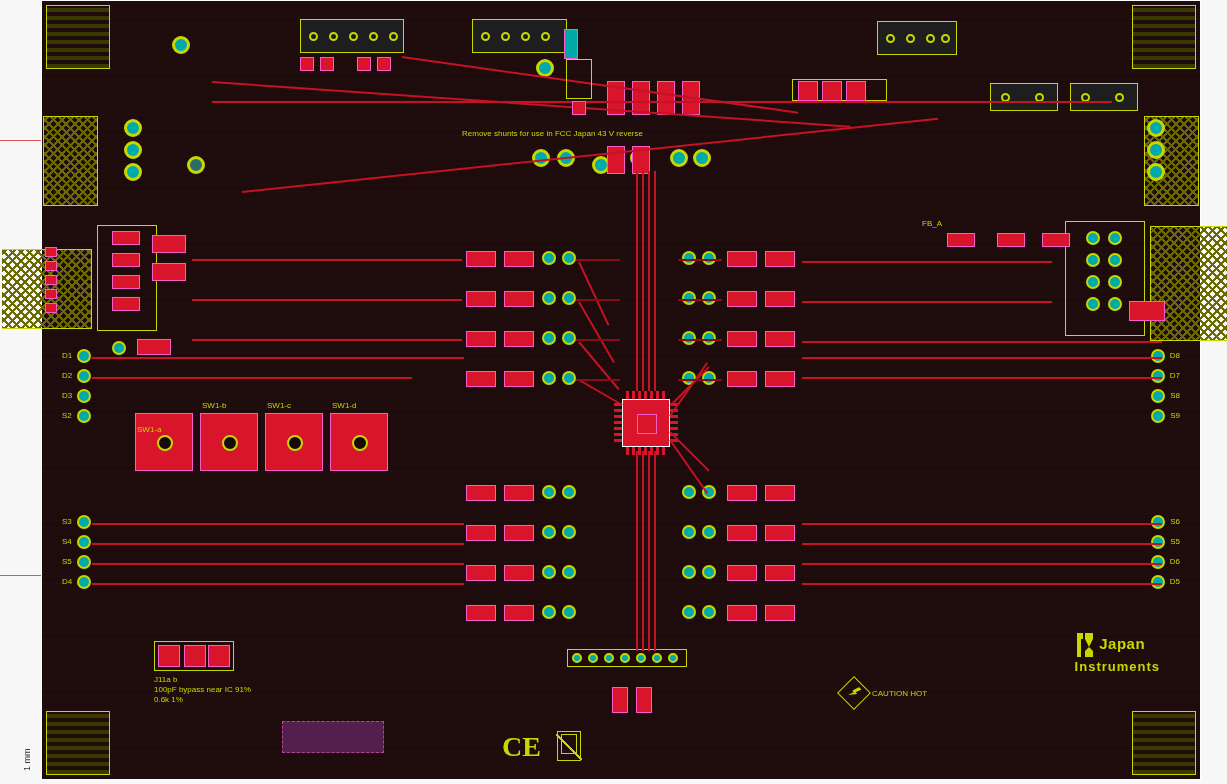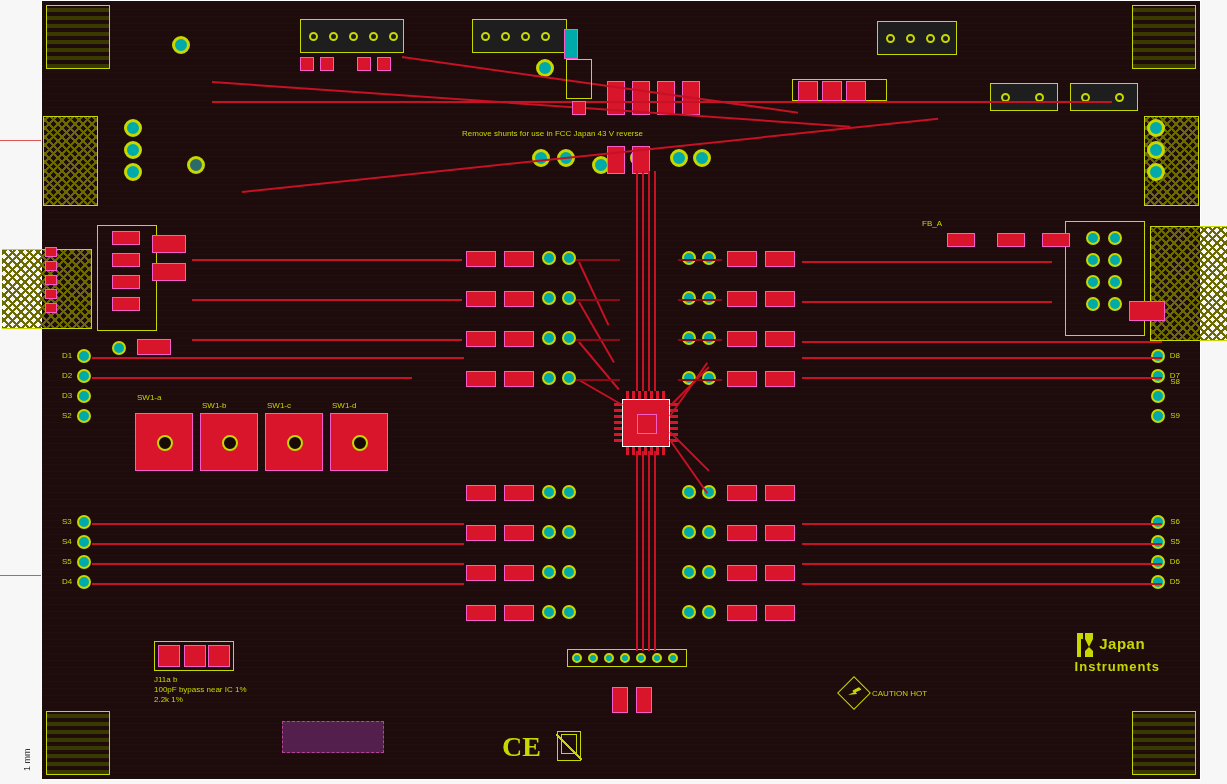--- a/index.html
+++ b/index.html
@@ -180,21 +180,21 @@
     <div class="via med" style="left:35px;top:368px"></div>
     <div class="silk" style="left:20px;top:390px">D3</div>
     <div class="via med" style="left:35px;top:388px"></div>
     <div class="silk" style="left:20px;top:410px">S2</div>
     <div class="via med" style="left:35px;top:408px"></div>
 
     <div class="silk" style="right:20px;top:350px">D8</div>
     <div class="via med" style="right:35px;top:348px"></div>
     <div class="silk" style="right:20px;top:370px">D7</div>
     <div class="via med" style="right:35px;top:368px"></div>
-    <div class="silk" style="right:20px;top:376px">S8</div>
+    <div class="silk" style="right:20px;top:390px">S8</div>
     <div class="via med" style="right:35px;top:388px"></div>
     <div class="silk" style="right:20px;top:410px">S9</div>
     <div class="via med" style="right:35px;top:408px"></div>
 
     <div class="silk" style="left:20px;top:516px">S3</div>
     <div class="via med" style="left:35px;top:514px"></div>
     <div class="silk" style="left:20px;top:536px">S4</div>
     <div class="via med" style="left:35px;top:534px"></div>
     <div class="silk" style="left:20px;top:556px">S5</div>
     <div class="via med" style="left:35px;top:554px"></div>
@@ -215,21 +215,21 @@
       </div>
     <div class="sw-body" style="left:158px;top:412px;width:58px;height:58px">
       <div class="dot" style="left:21px;top:21px"></div>
       </div>
     <div class="sw-body" style="left:223px;top:412px;width:58px;height:58px">
       <div class="dot" style="left:21px;top:21px"></div>
       </div>
     <div class="sw-body" style="left:288px;top:412px;width:58px;height:58px">
       <div class="dot" style="left:21px;top:21px"></div>
       </div>
-    <div class="silk" style="left:95px;top:392px">SW1-a</div>
+    <div class="silk" style="left:95px;top:424px">SW1-a</div>
     <div class="silk" style="left:160px;top:400px">SW1-b</div>
     <div class="silk" style="left:225px;top:400px">SW1-c</div>
     <div class="silk" style="left:290px;top:400px">SW1-d</div>
 
     <div class="chip" style="left:580px;top:398px;width:48px;height:48px">
       <div class="pad" style="left:14px;top:14px;width:20px;height:20px"></div>
     </div>
 
     <div class="chip-pin" style="left:584px;top:390px"></div>
       <div class="chip-pin" style="left:590px;top:390px"></div>
@@ -385,22 +385,22 @@
     <div class="trace" style="left:628px;top:404px;width:55px;transform:rotate(-45deg)"></div>
     <div class="trace" style="left:628px;top:414px;width:65px;transform:rotate(-55deg)"></div>
     <div class="trace" style="left:628px;top:430px;width:55px;transform:rotate(45deg)"></div>
     <div class="trace" style="left:628px;top:438px;width:65px;transform:rotate(55deg)"></div>
 
     <div class="outline" style="left:112px;top:640px;width:80px;height:30px"></div>
     <div class="pad" style="left:116px;top:644px;width:22px;height:22px"></div>
     <div class="pad" style="left:142px;top:644px;width:22px;height:22px"></div>
     <div class="pad" style="left:166px;top:644px;width:22px;height:22px"></div>
     <div class="silk" style="left:112px;top:674px">J11a  b</div>
-    <div class="silk" style="left:112px;top:684px">100pF bypass near IC 1%</div>
-    <div class="silk" style="left:112px;top:694px">2.2k 1%</div>
+    <div class="silk" style="left:112px;top:684px">100pF bypass near IC 91%</div>
+    <div class="silk" style="left:112px;top:694px">0.6k 1%</div>
 
     <div class="label-blk" style="left:240px;top:720px;width:100px;height:30px"></div>
 
     <span class="ce" style="left:460px;top:730px">CE</span>
     <div class="weee" style="left:515px;top:730px"></div>
     <div class="hv" style="left:800px;top:680px"></div>
     <div class="silk" style="left:830px;top:688px">CAUTION HOT</div>
 
     <div class="logo" style="right:40px;top:630px">
       <svg width="20" height="28" viewBox="0 0 20 28" style="vertical-align:middle">

